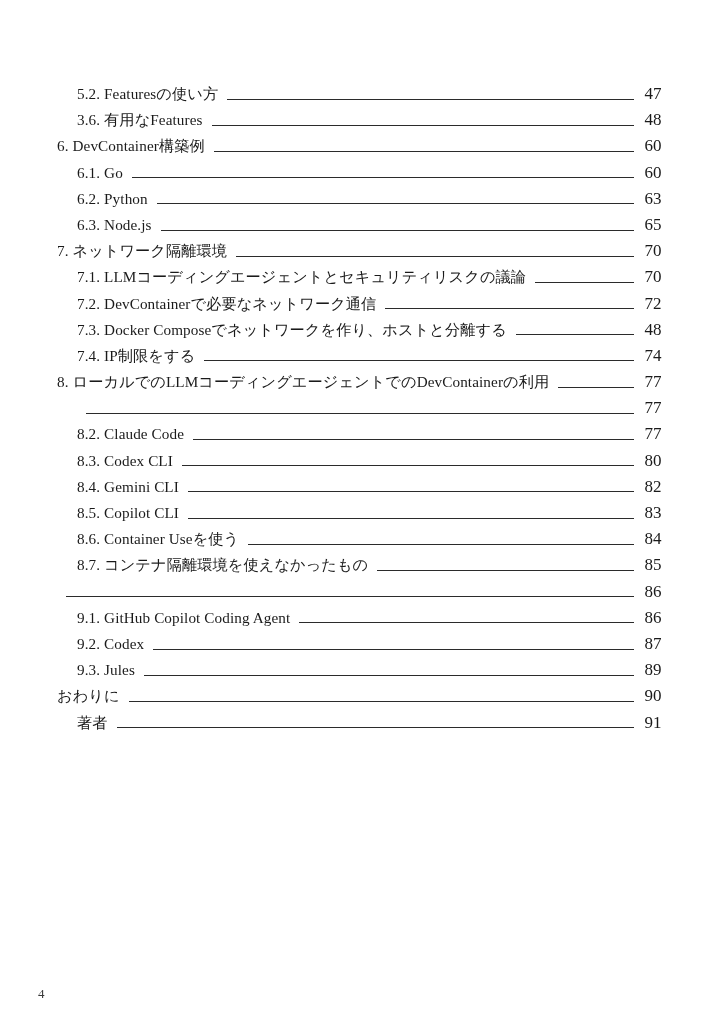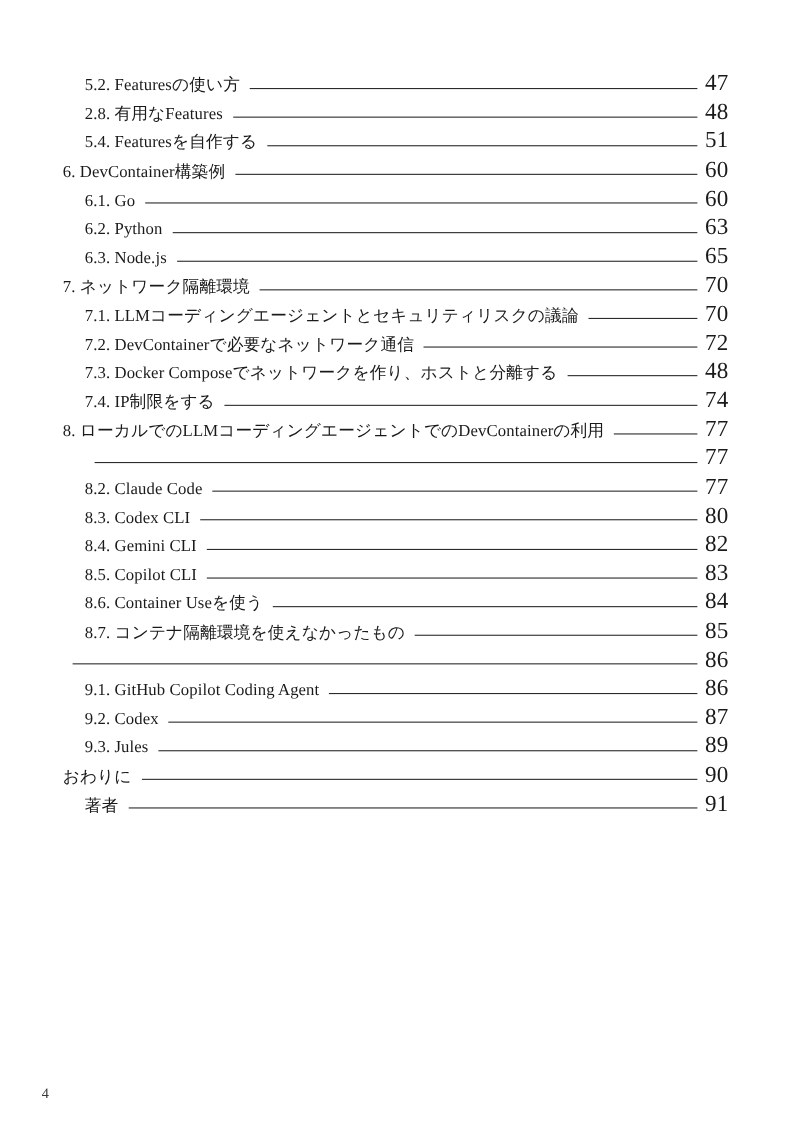--- a/index.html
+++ b/index.html
@@ -20,21 +20,21 @@
     position: absolute;
     left: 0;
     top: 0;
     width: 722px;
     height: 1024px;
   }
 
   #toc-list {
     position: absolute;
     left: 0;
-    top: 62px;
+    top: 81px;
     width: 722px;
   }
 
   .toc-entry {
     display: flex;
     align-items: baseline;
     height: 26.2px;
     box-sizing: border-box;
     padding-right: 57px;
     font-size: 15.2px;
@@ -69,22 +69,22 @@
     position: absolute;
     left: 0;
     right: 0;
     top: 5px;
     border-top: 1.6px solid #2b2b2b;
   }
 
   .entry-page {
     flex: 0 0 auto;
     width: 24px;
-    text-align: left;
-    font-size: 21px;
+    text-align: center;
+    font-size: 17px;
   }
 
   #page-number {
     position: absolute;
     left: 38px;
     top: 986px;
     font-size: 13px;
     color: #3a3a3a;
   }
 </style>
@@ -93,29 +93,24 @@
 
 <div id="toc-page">
 
   <div id="toc-list">
       <div class="toc-entry level-2">
         <span class="entry-title">5.2. Featuresの使い方</span>
         <span class="entry-leader"></span>
         <span class="entry-page">47</span>
       </div>
       <div class="toc-entry level-2">
-        <span class="entry-title">2.8. 有用なFeatures</span>
+        <span class="entry-title">3.6. 有用なFeatures</span>
         <span class="entry-leader"></span>
         <span class="entry-page">48</span>
       </div>
-      <div class="toc-entry level-2">
-        <span class="entry-title">5.4. Featuresを自作する</span>
-        <span class="entry-leader"></span>
-        <span class="entry-page">51</span>
-      </div>
       <div class="toc-entry level-1">
         <span class="entry-title">6. DevContainer構築例</span>
         <span class="entry-leader"></span>
         <span class="entry-page">60</span>
       </div>
       <div class="toc-entry level-2">
         <span class="entry-title">6.1. Go</span>
         <span class="entry-leader"></span>
         <span class="entry-page">60</span>
       </div>

